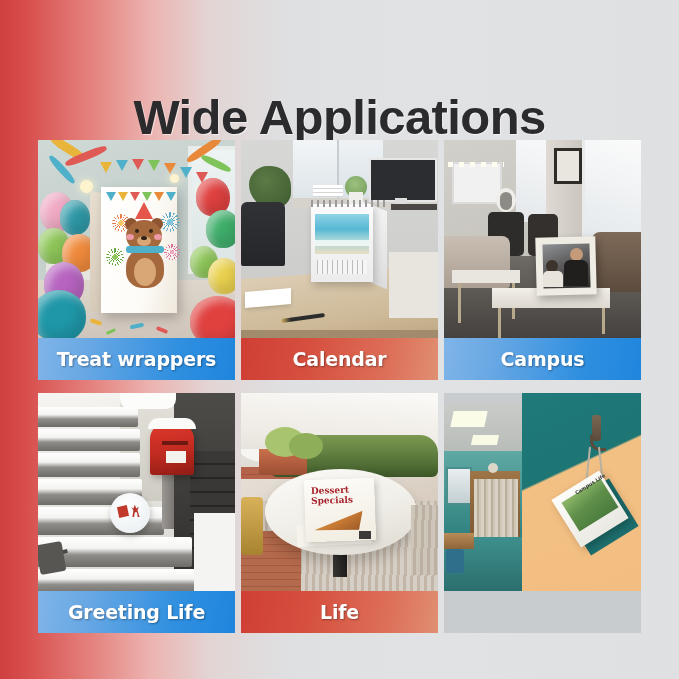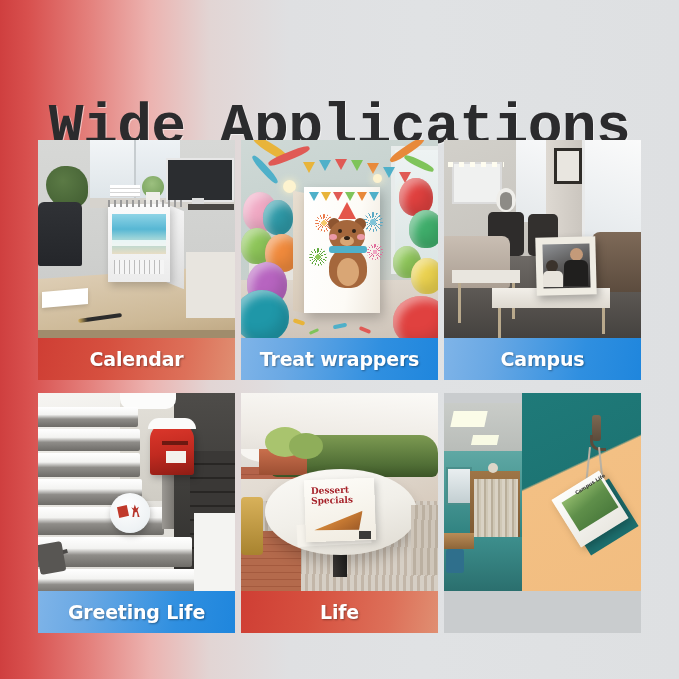--- a/index.html
+++ b/index.html
@@ -32,23 +32,23 @@
   
   #title-row {
     position: absolute;
     left: 0;
     top: 60px;
     width: 679px;
     text-align: center;
   }
   #page-title {
     display: inline-block;
-    font-family: Liberation Mono, monospace;
+    font-family: Liberation Sans, sans-serif;
     font-weight: bold;
-    font-size: 58px;
+    font-size: 49px;
     letter-spacing: -0.6px;
     color: #2b2b2d;
     text-shadow: 1px 1px 0 rgba(255,255,255,0.55);
     line-height: 1;
   }
 
   
   #tile-grid {
     position: absolute;
     left: 38px;
@@ -224,20 +224,97 @@
 </head>
 <body>
 
 <div id="poster">
 
   <div id="title-row">
     <h1 id="page-title">Wide Applications</h1>
   </div>
 
   <div id="tile-grid">
+
+    <div class="tile">
+      <div class="tile-photo">
+        <div class="scene">
+          <div class="el t1-wall"></div>
+          <div class="el t1-window"></div>
+          <div class="el t1-shelf"></div>
+          <div class="el t1-floor"></div>
+
+          <div class="el pennant" style="left:62px;top:22px;border-top-color:#e8b43a;"></div>
+          <div class="el pennant" style="left:78px;top:20px;border-top-color:#4fb0c9;"></div>
+          <div class="el pennant" style="left:94px;top:19px;border-top-color:#e05a55;"></div>
+          <div class="el pennant" style="left:110px;top:20px;border-top-color:#7fc45a;"></div>
+          <div class="el pennant" style="left:126px;top:23px;border-top-color:#e8893a;"></div>
+          <div class="el pennant" style="left:142px;top:27px;border-top-color:#4fb0c9;"></div>
+          <div class="el pennant" style="left:158px;top:32px;border-top-color:#e05a55;"></div>
+
+          <div class="el streamer" style="left:10px;top:4px;width:40px;height:9px;background:#e8b43a;transform:rotate(32deg);"></div>
+          <div class="el streamer" style="left:26px;top:12px;width:44px;height:8px;background:#e05a55;transform:rotate(-22deg);"></div>
+          <div class="el streamer" style="left:6px;top:26px;width:36px;height:7px;background:#4fb0c9;transform:rotate(48deg);"></div>
+          <div class="el streamer" style="left:146px;top:6px;width:40px;height:8px;background:#e8893a;transform:rotate(-34deg);"></div>
+          <div class="el streamer" style="left:162px;top:20px;width:32px;height:7px;background:#7fc45a;transform:rotate(26deg);"></div>
+
+          <div class="el burst" style="left:42px;top:40px;width:13px;height:13px;background:#fdf3cf;box-shadow:0 0 9px #fff4c8;"></div>
+          <div class="el burst" style="left:132px;top:34px;width:9px;height:9px;background:#fdf3cf;box-shadow:0 0 8px #fff4c8;"></div>
+          <div class="el burst" style="left:160px;top:46px;width:7px;height:7px;background:#fdf3cf;box-shadow:0 0 7px #fff4c8;"></div>
+
+          <div class="el balloon" style="left:2px;top:52px;width:34px;height:40px;background:#f0a9c4;"></div>
+          <div class="el balloon" style="left:22px;top:60px;width:30px;height:35px;background:#2f9aa8;"></div>
+          <div class="el balloon" style="left:0px;top:88px;width:32px;height:36px;background:#8fc75a;"></div>
+          <div class="el balloon" style="left:24px;top:94px;width:34px;height:38px;background:#f08a3c;"></div>
+          <div class="el balloon" style="left:6px;top:122px;width:40px;height:44px;background:#b764c0;"></div>
+          <div class="el balloon" style="left:-6px;top:150px;width:54px;height:52px;background:#1f97a8;"></div>
+
+          <div class="el balloon" style="left:158px;top:38px;width:34px;height:38px;background:#e0413f;"></div>
+          <div class="el balloon" style="left:168px;top:70px;width:34px;height:38px;background:#3fae6b;"></div>
+          <div class="el balloon" style="left:152px;top:106px;width:28px;height:32px;background:#8fc75a;"></div>
+          <div class="el balloon" style="left:170px;top:118px;width:32px;height:36px;background:#ebd24f;"></div>
+          <div class="el balloon" style="left:152px;top:156px;width:56px;height:50px;background:#e0413f;"></div>
+
+          <div class="el t1-bag-side"></div>
+          <div class="el t1-bag"></div>
+
+          <div class="el pennant" style="left:68px;top:52px;border-left-width:5px;border-right-width:5px;border-top-width:9px;border-top-color:#4fb0c9;"></div>
+          <div class="el pennant" style="left:80px;top:52px;border-left-width:5px;border-right-width:5px;border-top-width:9px;border-top-color:#e8b43a;"></div>
+          <div class="el pennant" style="left:92px;top:52px;border-left-width:5px;border-right-width:5px;border-top-width:9px;border-top-color:#e05a55;"></div>
+          <div class="el pennant" style="left:104px;top:52px;border-left-width:5px;border-right-width:5px;border-top-width:9px;border-top-color:#7fc45a;"></div>
+          <div class="el pennant" style="left:116px;top:52px;border-left-width:5px;border-right-width:5px;border-top-width:9px;border-top-color:#e8893a;"></div>
+          <div class="el pennant" style="left:128px;top:52px;border-left-width:5px;border-right-width:5px;border-top-width:9px;border-top-color:#4fb0c9;"></div>
+
+          <div class="el burst" style="left:74px;top:74px;width:18px;height:18px;background:radial-gradient(circle,#f6c86a 20%,transparent 22%),repeating-conic-gradient(#eb7a4a 0 6deg,transparent 6deg 22deg);"></div>
+          <div class="el burst" style="left:122px;top:72px;width:20px;height:20px;background:radial-gradient(circle,#7fc4d8 20%,transparent 22%),repeating-conic-gradient(#5aa8c4 0 6deg,transparent 6deg 22deg);"></div>
+          <div class="el burst" style="left:68px;top:108px;width:18px;height:18px;background:radial-gradient(circle,#8fc75a 20%,transparent 22%),repeating-conic-gradient(#5fa83c 0 6deg,transparent 6deg 22deg);"></div>
+          <div class="el burst" style="left:126px;top:104px;width:16px;height:16px;background:radial-gradient(circle,#f0a9c4 20%,transparent 22%),repeating-conic-gradient(#e06a9a 0 6deg,transparent 6deg 22deg);"></div>
+
+          <div class="el bear-ear" style="left:87px;top:78px;width:12px;height:12px;"></div>
+          <div class="el bear-ear" style="left:113px;top:78px;width:12px;height:12px;"></div>
+          <div class="el bear-hat" style="left:97px;top:62px;"></div>
+          <div class="el bear-head" style="left:88px;top:80px;width:36px;height:32px;"></div>
+          <div class="el" style="left:99px;top:96px;width:14px;height:10px;border-radius:50%;background:#d9a675;"></div>
+          <div class="el" style="left:97px;top:89px;width:4px;height:4px;border-radius:50%;background:#2f2118;"></div>
+          <div class="el" style="left:111px;top:89px;width:4px;height:4px;border-radius:50%;background:#2f2118;"></div>
+          <div class="el" style="left:103px;top:96px;width:6px;height:4px;border-radius:50%;background:#2f2118;"></div>
+          <div class="el" style="left:88px;top:94px;width:8px;height:6px;border-radius:50%;background:#eb9aa6;"></div>
+          <div class="el" style="left:116px;top:94px;width:8px;height:6px;border-radius:50%;background:#eb9aa6;"></div>
+          <div class="el bear-body" style="left:88px;top:108px;width:38px;height:40px;"></div>
+          <div class="el bear-belly" style="left:96px;top:118px;width:22px;height:28px;"></div>
+          <div class="el" style="left:88px;top:106px;width:38px;height:7px;background:#4fb0c9;border-radius:3px;"></div>
+
+          <div class="el confetti" style="left:52px;top:180px;width:12px;height:4px;background:#e8b43a;transform:rotate(18deg);"></div>
+          <div class="el confetti" style="left:92px;top:184px;width:14px;height:4px;background:#4fb0c9;transform:rotate(-12deg);"></div>
+          <div class="el confetti" style="left:118px;top:188px;width:12px;height:4px;background:#e05a55;transform:rotate(22deg);"></div>
+          <div class="el confetti" style="left:68px;top:190px;width:10px;height:3px;background:#7fc45a;transform:rotate(-24deg);"></div>
+        </div>
+      </div>
+      <div class="tile-label label-blue">Treat wrappers</div>
+    </div>
 
     <div class="tile">
       <div class="tile-photo">
         <div class="scene">
           <div class="el t2-wall"></div>
           <div class="el t2-win"></div>
           <div class="el t2-win2"></div>
           <div class="el t2-backdesk"></div>
           <div class="el t2-plant"></div>
           <div class="el t2-chair"></div>
@@ -254,97 +331,20 @@
           <div class="el t2-cal-body"></div>
           <div class="el t2-cal-photo"></div>
           <div class="el" style="left:74px;top:100px;width:54px;height:6px;background:#ffffff;opacity:.75;"></div>
           <div class="el t2-cal-grid"></div>
           <div class="el t2-spiral"></div>
           <div class="el t2-pen"></div>
           <div class="el" style="left:148px;top:112px;width:52px;height:66px;background:#e8e5df;"></div>
         </div>
       </div>
       <div class="tile-label label-red">Calendar</div>
-    </div>
-
-    <div class="tile">
-      <div class="tile-photo">
-        <div class="scene">
-          <div class="el t1-wall"></div>
-          <div class="el t1-window"></div>
-          <div class="el t1-shelf"></div>
-          <div class="el t1-floor"></div>
-
-          <div class="el pennant" style="left:62px;top:22px;border-top-color:#e8b43a;"></div>
-          <div class="el pennant" style="left:78px;top:20px;border-top-color:#4fb0c9;"></div>
-          <div class="el pennant" style="left:94px;top:19px;border-top-color:#e05a55;"></div>
-          <div class="el pennant" style="left:110px;top:20px;border-top-color:#7fc45a;"></div>
-          <div class="el pennant" style="left:126px;top:23px;border-top-color:#e8893a;"></div>
-          <div class="el pennant" style="left:142px;top:27px;border-top-color:#4fb0c9;"></div>
-          <div class="el pennant" style="left:158px;top:32px;border-top-color:#e05a55;"></div>
-
-          <div class="el streamer" style="left:10px;top:4px;width:40px;height:9px;background:#e8b43a;transform:rotate(32deg);"></div>
-          <div class="el streamer" style="left:26px;top:12px;width:44px;height:8px;background:#e05a55;transform:rotate(-22deg);"></div>
-          <div class="el streamer" style="left:6px;top:26px;width:36px;height:7px;background:#4fb0c9;transform:rotate(48deg);"></div>
-          <div class="el streamer" style="left:146px;top:6px;width:40px;height:8px;background:#e8893a;transform:rotate(-34deg);"></div>
-          <div class="el streamer" style="left:162px;top:20px;width:32px;height:7px;background:#7fc45a;transform:rotate(26deg);"></div>
-
-          <div class="el burst" style="left:42px;top:40px;width:13px;height:13px;background:#fdf3cf;box-shadow:0 0 9px #fff4c8;"></div>
-          <div class="el burst" style="left:132px;top:34px;width:9px;height:9px;background:#fdf3cf;box-shadow:0 0 8px #fff4c8;"></div>
-          <div class="el burst" style="left:160px;top:46px;width:7px;height:7px;background:#fdf3cf;box-shadow:0 0 7px #fff4c8;"></div>
-
-          <div class="el balloon" style="left:2px;top:52px;width:34px;height:40px;background:#f0a9c4;"></div>
-          <div class="el balloon" style="left:22px;top:60px;width:30px;height:35px;background:#2f9aa8;"></div>
-          <div class="el balloon" style="left:0px;top:88px;width:32px;height:36px;background:#8fc75a;"></div>
-          <div class="el balloon" style="left:24px;top:94px;width:34px;height:38px;background:#f08a3c;"></div>
-          <div class="el balloon" style="left:6px;top:122px;width:40px;height:44px;background:#b764c0;"></div>
-          <div class="el balloon" style="left:-6px;top:150px;width:54px;height:52px;background:#1f97a8;"></div>
-
-          <div class="el balloon" style="left:158px;top:38px;width:34px;height:38px;background:#e0413f;"></div>
-          <div class="el balloon" style="left:168px;top:70px;width:34px;height:38px;background:#3fae6b;"></div>
-          <div class="el balloon" style="left:152px;top:106px;width:28px;height:32px;background:#8fc75a;"></div>
-          <div class="el balloon" style="left:170px;top:118px;width:32px;height:36px;background:#ebd24f;"></div>
-          <div class="el balloon" style="left:152px;top:156px;width:56px;height:50px;background:#e0413f;"></div>
-
-          <div class="el t1-bag-side"></div>
-          <div class="el t1-bag"></div>
-
-          <div class="el pennant" style="left:68px;top:52px;border-left-width:5px;border-right-width:5px;border-top-width:9px;border-top-color:#4fb0c9;"></div>
-          <div class="el pennant" style="left:80px;top:52px;border-left-width:5px;border-right-width:5px;border-top-width:9px;border-top-color:#e8b43a;"></div>
-          <div class="el pennant" style="left:92px;top:52px;border-left-width:5px;border-right-width:5px;border-top-width:9px;border-top-color:#e05a55;"></div>
-          <div class="el pennant" style="left:104px;top:52px;border-left-width:5px;border-right-width:5px;border-top-width:9px;border-top-color:#7fc45a;"></div>
-          <div class="el pennant" style="left:116px;top:52px;border-left-width:5px;border-right-width:5px;border-top-width:9px;border-top-color:#e8893a;"></div>
-          <div class="el pennant" style="left:128px;top:52px;border-left-width:5px;border-right-width:5px;border-top-width:9px;border-top-color:#4fb0c9;"></div>
-
-          <div class="el burst" style="left:74px;top:74px;width:18px;height:18px;background:radial-gradient(circle,#f6c86a 20%,transparent 22%),repeating-conic-gradient(#eb7a4a 0 6deg,transparent 6deg 22deg);"></div>
-          <div class="el burst" style="left:122px;top:72px;width:20px;height:20px;background:radial-gradient(circle,#7fc4d8 20%,transparent 22%),repeating-conic-gradient(#5aa8c4 0 6deg,transparent 6deg 22deg);"></div>
-          <div class="el burst" style="left:68px;top:108px;width:18px;height:18px;background:radial-gradient(circle,#8fc75a 20%,transparent 22%),repeating-conic-gradient(#5fa83c 0 6deg,transparent 6deg 22deg);"></div>
-          <div class="el burst" style="left:126px;top:104px;width:16px;height:16px;background:radial-gradient(circle,#f0a9c4 20%,transparent 22%),repeating-conic-gradient(#e06a9a 0 6deg,transparent 6deg 22deg);"></div>
-
-          <div class="el bear-ear" style="left:87px;top:78px;width:12px;height:12px;"></div>
-          <div class="el bear-ear" style="left:113px;top:78px;width:12px;height:12px;"></div>
-          <div class="el bear-hat" style="left:97px;top:62px;"></div>
-          <div class="el bear-head" style="left:88px;top:80px;width:36px;height:32px;"></div>
-          <div class="el" style="left:99px;top:96px;width:14px;height:10px;border-radius:50%;background:#d9a675;"></div>
-          <div class="el" style="left:97px;top:89px;width:4px;height:4px;border-radius:50%;background:#2f2118;"></div>
-          <div class="el" style="left:111px;top:89px;width:4px;height:4px;border-radius:50%;background:#2f2118;"></div>
-          <div class="el" style="left:103px;top:96px;width:6px;height:4px;border-radius:50%;background:#2f2118;"></div>
-          <div class="el" style="left:88px;top:94px;width:8px;height:6px;border-radius:50%;background:#eb9aa6;"></div>
-          <div class="el" style="left:116px;top:94px;width:8px;height:6px;border-radius:50%;background:#eb9aa6;"></div>
-          <div class="el bear-body" style="left:88px;top:108px;width:38px;height:40px;"></div>
-          <div class="el bear-belly" style="left:96px;top:118px;width:22px;height:28px;"></div>
-          <div class="el" style="left:88px;top:106px;width:38px;height:7px;background:#4fb0c9;border-radius:3px;"></div>
-
-          <div class="el confetti" style="left:52px;top:180px;width:12px;height:4px;background:#e8b43a;transform:rotate(18deg);"></div>
-          <div class="el confetti" style="left:92px;top:184px;width:14px;height:4px;background:#4fb0c9;transform:rotate(-12deg);"></div>
-          <div class="el confetti" style="left:118px;top:188px;width:12px;height:4px;background:#e05a55;transform:rotate(22deg);"></div>
-          <div class="el confetti" style="left:68px;top:190px;width:10px;height:3px;background:#7fc45a;transform:rotate(-24deg);"></div>
-        </div>
-      </div>
-      <div class="tile-label label-blue">Treat wrappers</div>
     </div>
 
     <div class="tile">
       <div class="tile-photo">
         <div class="scene">
           <div class="el t3-wall"></div>
           <div class="el t3-win"></div>
           <div class="el t3-win2"></div>
           <div class="el t3-pillar"></div>
           <div class="el t3-art"></div>

